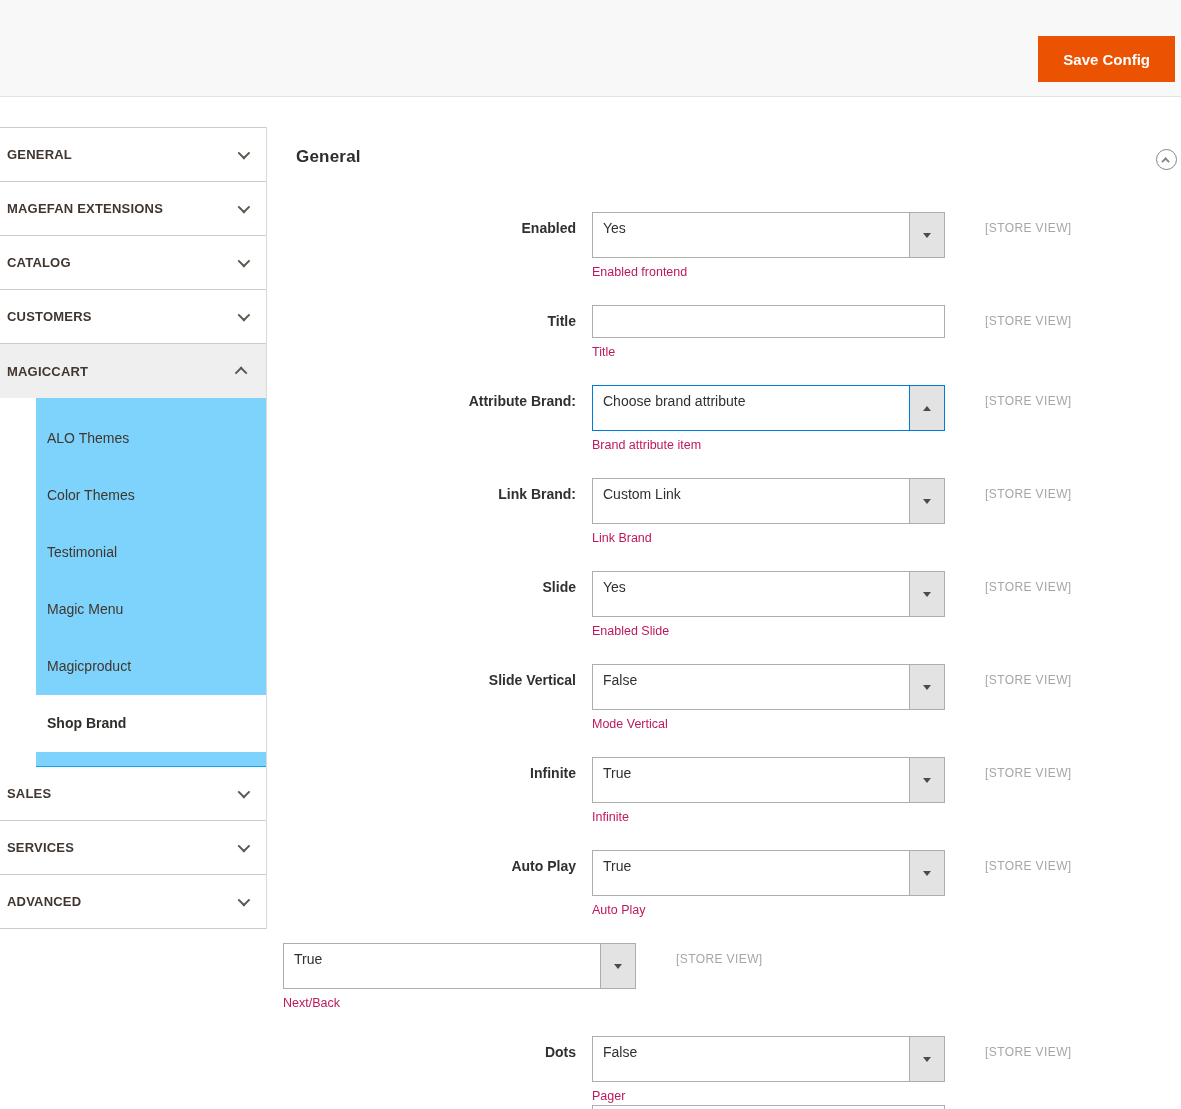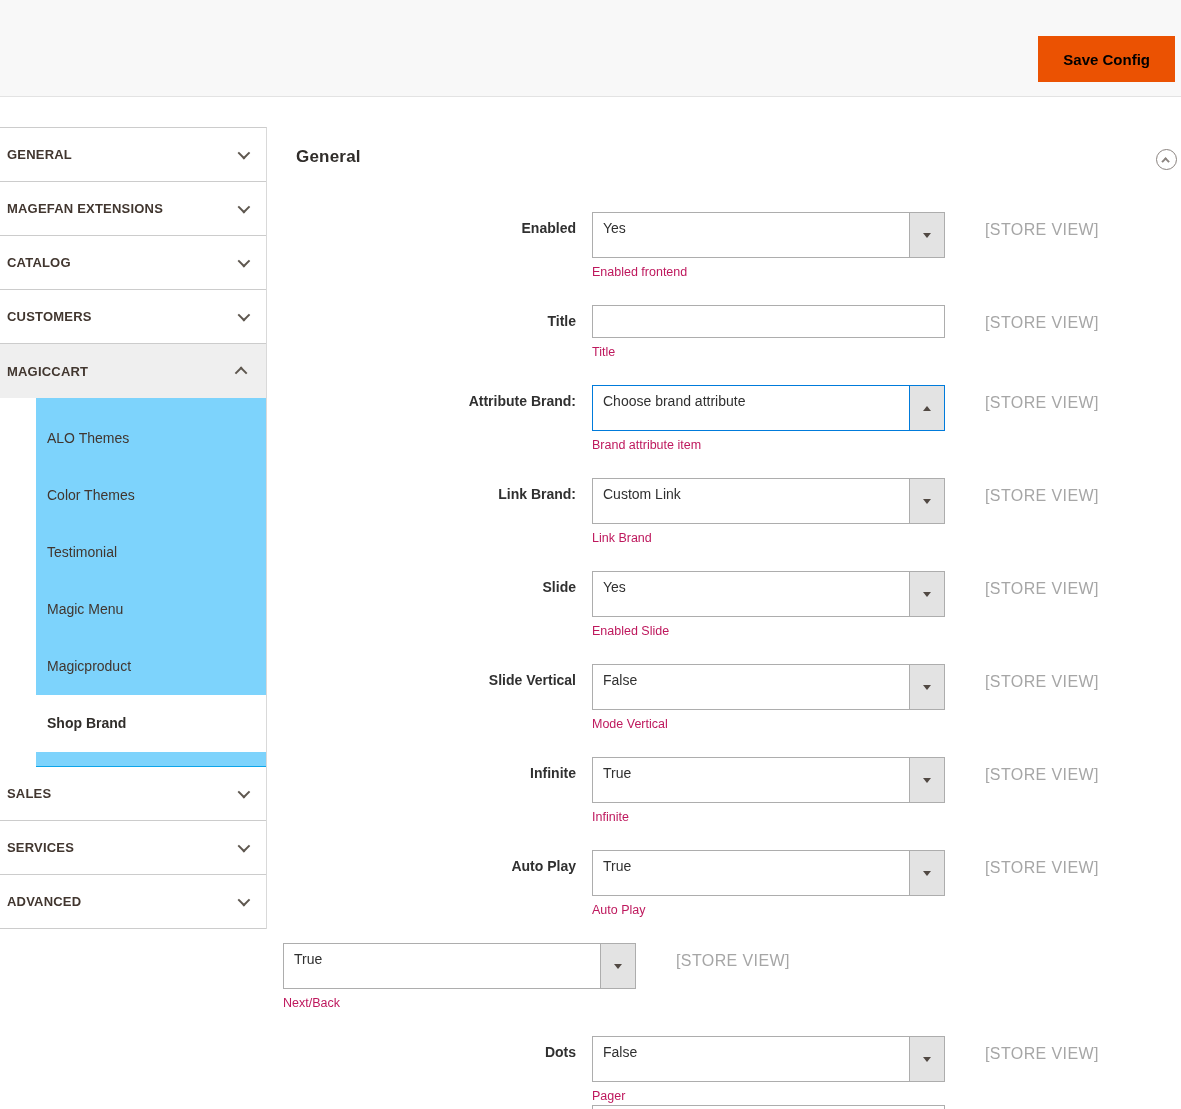--- a/index.html
+++ b/index.html
@@ -3,21 +3,21 @@
 <meta charset="utf-8">
 <style>
   * { margin:0; padding:0; box-sizing:border-box; }
   html,body { width:1181px; height:1109px; overflow:hidden; background:#fff;
               font-family:"Liberation Sans", sans-serif; }
 
   
   .page-header { position:absolute; top:0; left:0; width:1181px; height:97px;
                  background:#f8f8f8; border-bottom:1px solid #e3e3e3; }
   .save-btn { position:absolute; top:36px; right:6px; height:46px; padding:0 25px;
-              background:var(--accent,#eb5202); color:#000000; border:none;
+              background:var(--accent,#eb5202); color:#ffffff; border:none;
               font-family:"Liberation Sans", sans-serif; font-size:15px; font-weight:bold;
               cursor:pointer; }
 
   
   .sidebar { position:absolute; top:127px; left:0; width:267px; background:#fff;
              border-top:1px solid #ccc; border-right:1px solid #d9d9d9; }
   .nav-sec { height:54px; border-bottom:1px solid #ccc; display:flex; align-items:center;
              justify-content:space-between; padding:0 19px 0 7px; cursor:pointer; background:#fff; }
   .nav-sec .lbl { font-size:13px; font-weight:bold; color:#41362f; letter-spacing:.2px; }
   .nav-sec.open { background:#efefef; border-bottom:none; }
@@ -50,21 +50,21 @@
   .arrowbox { width:35px; background:#e3e3e3; border-left:1px solid #adadad; display:flex;
               align-items:center; justify-content:center; }
   .select.focused { border-color:var(--focus,#007bdb); }
   .select.focused .arrowbox { border-left-color:var(--focus,#007bdb); }
   .tri { width:0; height:0; border-left:4px solid transparent; border-right:4px solid transparent; }
   .tri.down { border-top:5px solid #514943; }
   .tri.up   { border-bottom:5px solid #514943; }
   .text-input { width:100%; height:33px; border:1px solid #adadad; padding:0 10px; font-size:14px;
                 color:#303030; font-family:"Liberation Sans", sans-serif; }
   .note { margin-top:7px; font-size:12.5px; color:#be185d; }
-  .scope { margin-left:40px; padding-top:9px; font-size:16px; color:#a6a6a6;
+  .scope { margin-left:40px; padding-top:9px; font-size:12px; color:#a6a6a6;
            letter-spacing:.4px; white-space:nowrap; }
   .partial-input { position:absolute; top:1008px; left:325px; width:353px; height:30px;
                    border:1px solid #adadad; background:#fff; }
 </style>
 </head>
 <body>
 
 <div class="page-header">
   <button class="save-btn">Save Config</button>
 </div>

